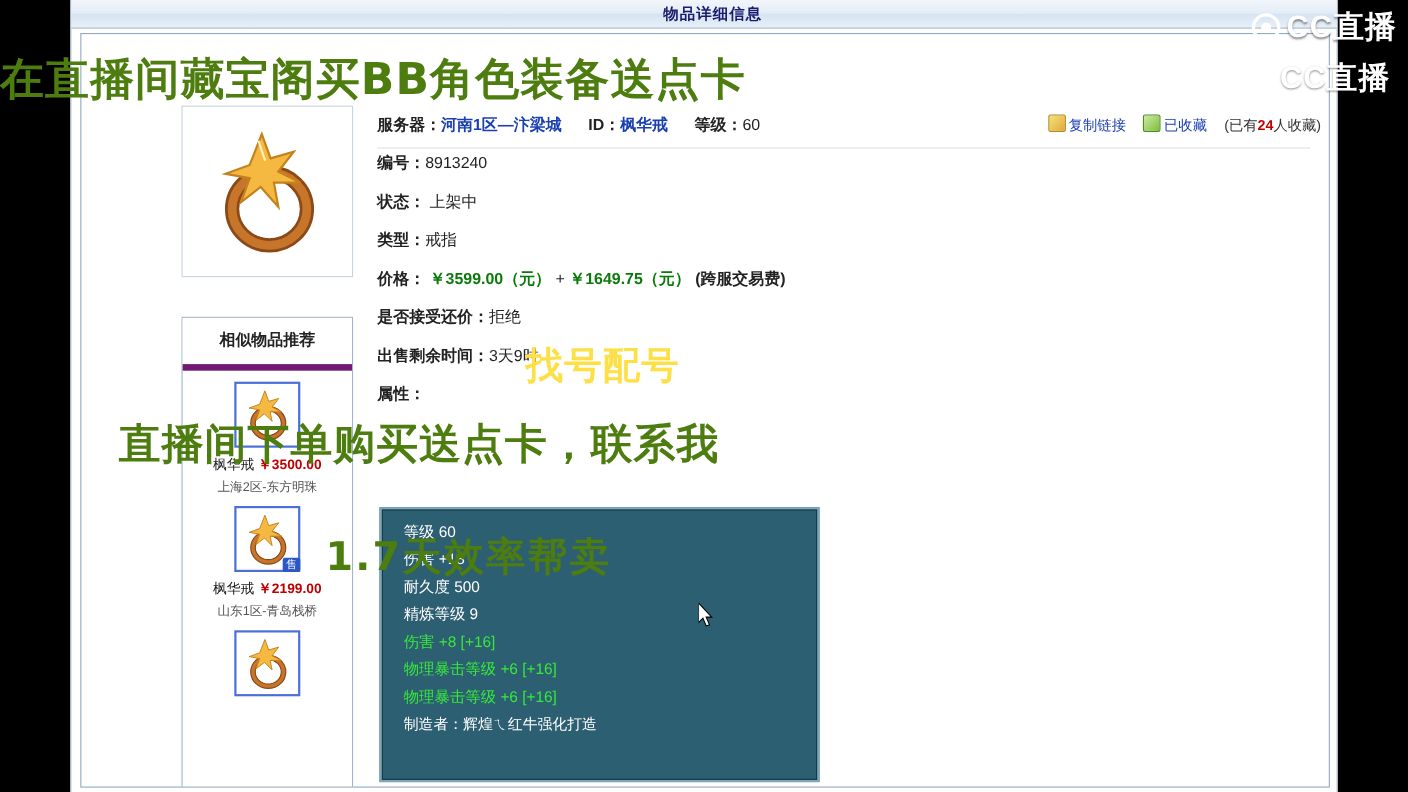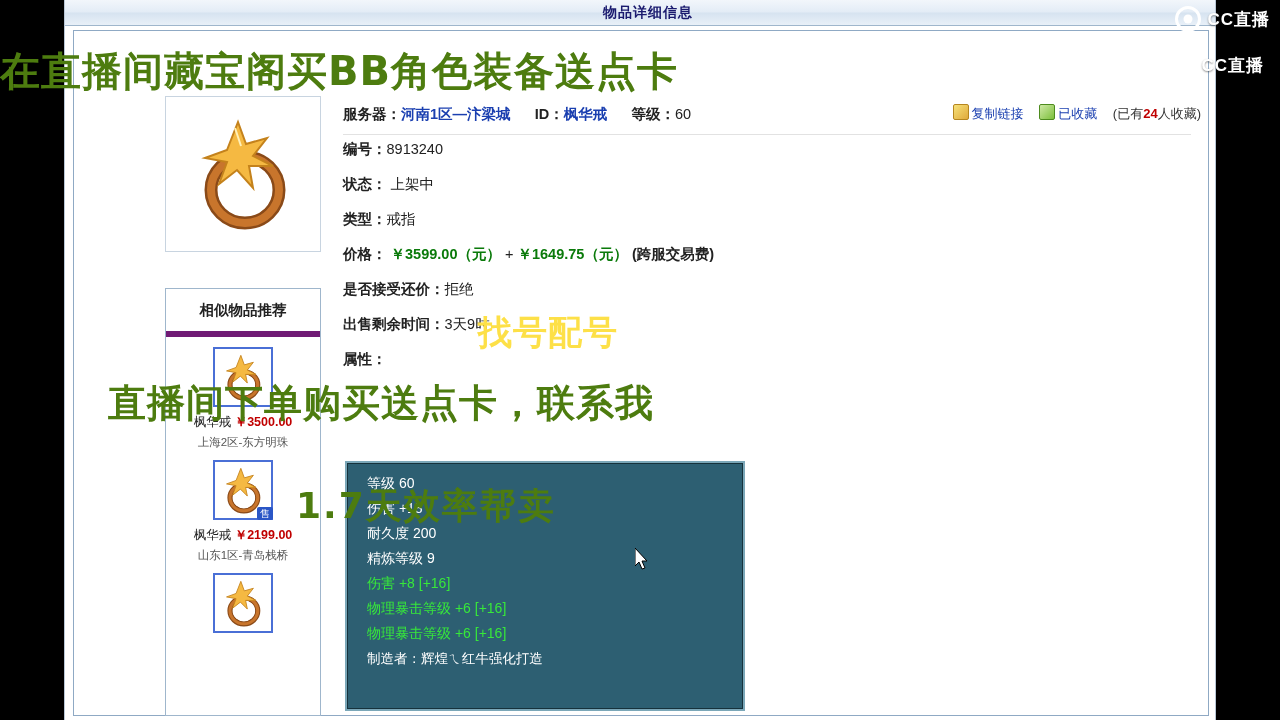--- a/index.html
+++ b/index.html
@@ -100,21 +100,21 @@
     box-shadow:0 0 0 1px #16323c inset;
     margin-top:33px;
   }
   #attrbox .g{color:#37e83a;}
   #attrbox .w{color:#ffffff;}
   #attrbox .maker{color:#ffffff;font-size:13.5px;}
   
   #cursor{position:absolute;left:570px;top:548px;width:16px;height:24px;}
   
   .cc{
-    position:absolute;color:#ffffff;font-weight:bold;font-size:17px;
+    position:absolute;color:#ffffff;font-weight:bold;font-size:28px;
     letter-spacing:1px;text-shadow:0 1px 2px rgba(0,0,0,.45);
     display:flex;align-items:center;gap:6px;
   }
   #cc1{right:10px;top:6px;}
   #cc2{right:16px;top:52px;}
   .cc .ring{
     width:26px;height:26px;border:3px solid #fff;border-radius:50%;
     box-sizing:border-box;position:relative;
   }
   .cc .ring:after{
@@ -255,21 +255,21 @@
           <ellipse cx="62" cy="78" rx="25" ry="24" fill="#ffffff"></ellipse>
           <path d="M55 10 L63 32 L84 26 L70 44 L90 54 L66 54 L70 74 L54 58 L36 72 L44 50 L22 46 L44 38 Z" fill="#f5b942" stroke="#c4821c" stroke-width="2"></path>
         </svg>
       </div>
     </div>
   </div>
 
   <div id="attrbox">
     <div class="w">等级  60</div>
     <div class="w">伤害  +18</div>
-    <div class="w">耐久度  200</div>
+    <div class="w">耐久度  500</div>
     <div class="w">精炼等级  9</div>
     <div class="g">伤害  +8  [+16]</div>
     <div class="g">物理暴击等级  +6  [+16]</div>
     <div class="g">物理暴击等级  +6  [+16]</div>
     <div class="maker">制造者：辉煌ㄟ红牛强化打造</div>
   </div>
 
   <svg id="cursor" viewBox="0 0 16 24">
     <polygon points="0,0 0,18 4,14 7,21 10,20 7,13 12,13" fill="#ffffff" stroke="#000000" stroke-width="1"></polygon>
   </svg>

